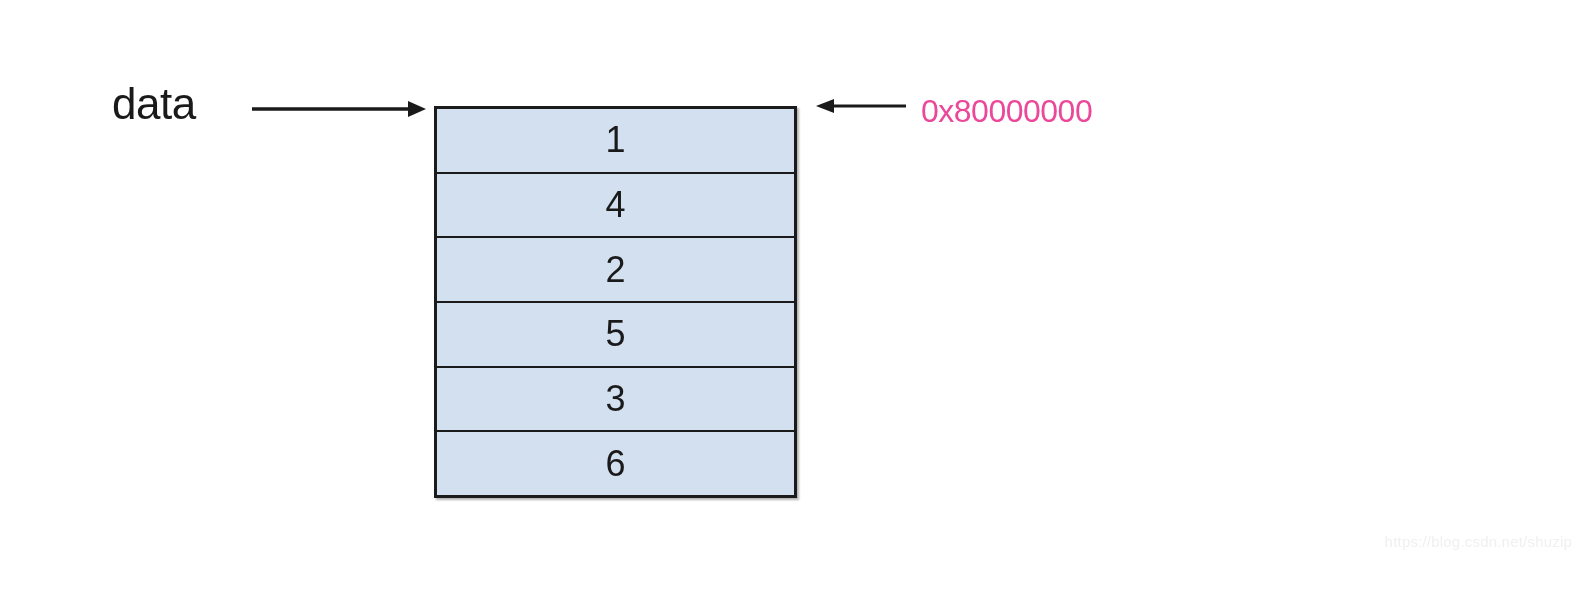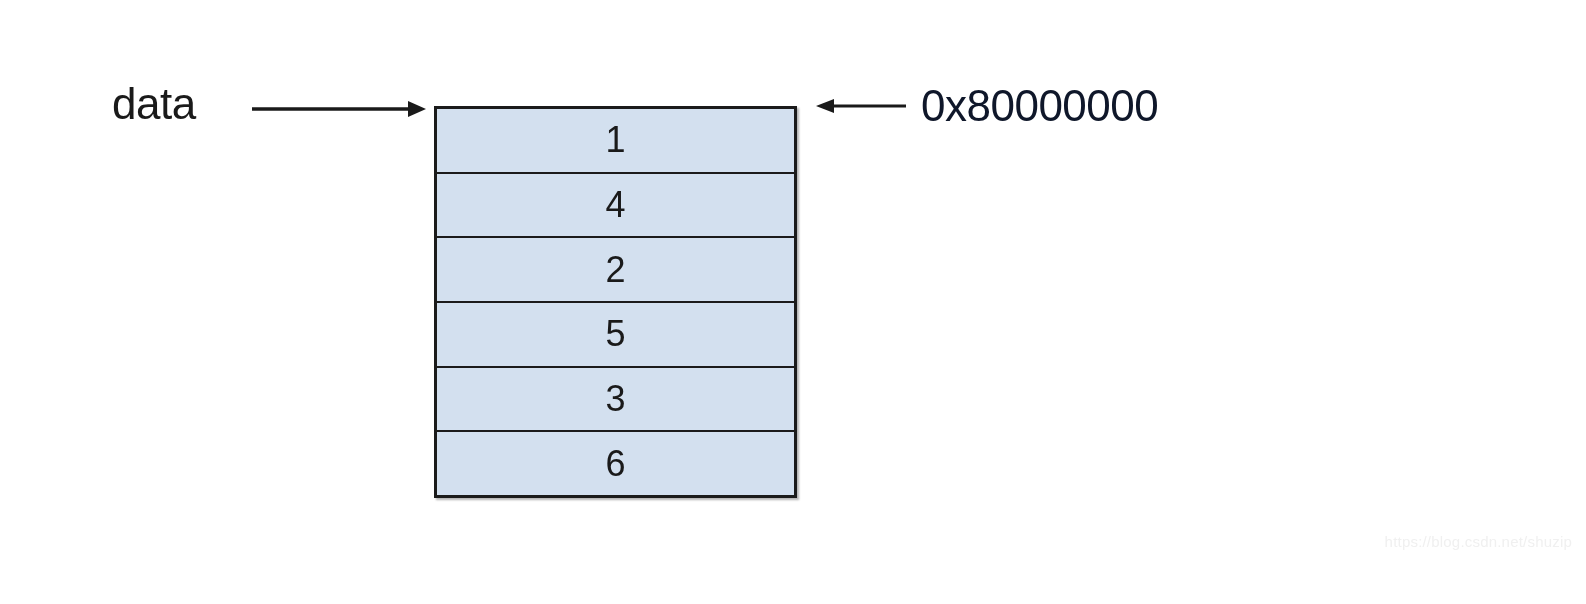--- a/index.html
+++ b/index.html
@@ -42,24 +42,24 @@
 
   #arrow-addr {
     left: 812px;
     top: 93px;
   }
 
   
   #address-label {
     position: absolute;
     left: 921px;
-    top: 84px;
-    font-size: 44px;
+    top: 95px;
+    font-size: 32px;
     line-height: 1;
-    color: #0f172a;
+    color: #ec4899;
     white-space: nowrap;
     letter-spacing: -0.5px;
   }
 
   
   #memory-array {
     position: absolute;
     left: 434px;
     top: 106px;
     width: 363px;

